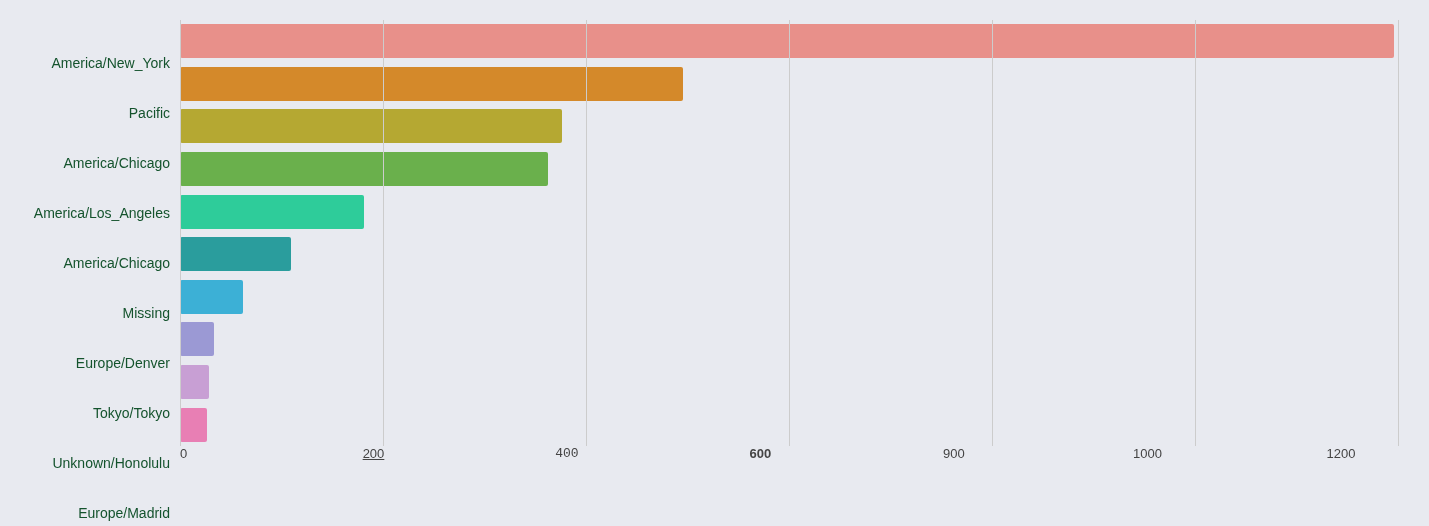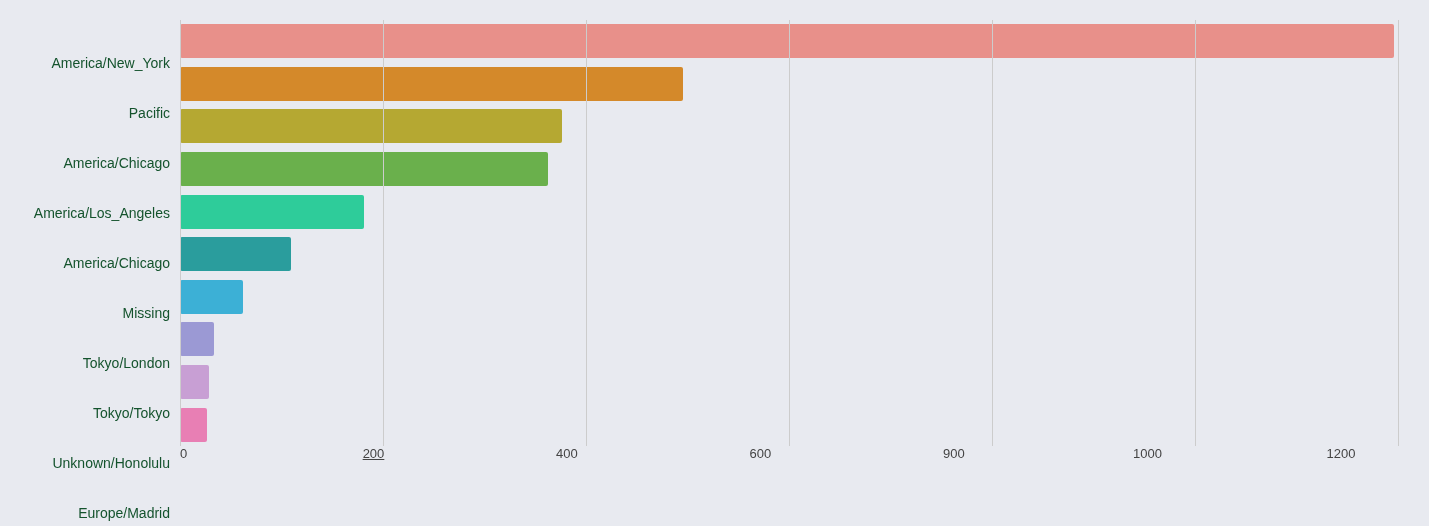--- a/index.html
+++ b/index.html
@@ -104,21 +104,21 @@
 
 <div class="chart-container">
   <div class="chart-area">
     <div class="y-labels" id="y-labels">
         <div class="y-label">America/New_York</div>
         <div class="y-label">Pacific</div>
         <div class="y-label">America/Chicago</div>
         <div class="y-label">America/Los_Angeles</div>
         <div class="y-label">America/Chicago</div>
         <div class="y-label">Missing</div>
-        <div class="y-label">Tokyo/London</div>
+        <div class="y-label">Europe/Denver</div>
         <div class="y-label">Tokyo/Tokyo</div>
         <div class="y-label">Unknown/Honolulu</div>
         <div class="y-label">Europe/Madrid</div>
       </div>
     <div class="bars-and-grid">
       <div class="grid-lines" id="grid-lines">
           <div class="grid-line"></div>
           <div class="grid-line"></div>
           <div class="grid-line"></div>
           <div class="grid-line"></div>
@@ -154,21 +154,21 @@
           <div class="bar-row">
             <div class="bar" style="width: 2.38095%; background-color: rgb(200, 159, 212);"></div>
           </div>
           <div class="bar-row">
             <div class="bar" style="width: 2.22222%; background-color: rgb(232, 127, 180);"></div>
           </div>
         </div>
       <div class="x-axis" id="x-axis">
           <span class="x-tick" style="position: absolute; left: 0%;">0</span>
           <span class="x-tick" style="position: absolute; left: 15.873%; text-decoration: underline;">200</span>
-          <span class="x-tick" style="position: absolute; left: 31.746%;">400</span>
-          <span class="x-tick" style="position: absolute; left: 47.619%;">600</span>
+          <span class="x-tick" style="position: absolute; left: 31.746%; font-family: Liberation Mono, monospace;">400</span>
+          <span class="x-tick" style="position: absolute; left: 47.619%; font-weight: bold;">600</span>
           <span class="x-tick" style="position: absolute; left: 63.4921%;">900</span>
           <span class="x-tick" style="position: absolute; left: 79.3651%;">1000</span>
           <span class="x-tick" style="position: absolute; left: 95.2381%;">1200</span>
         </div>
     </div>
   </div>
 </div>
 
 </body></html>

